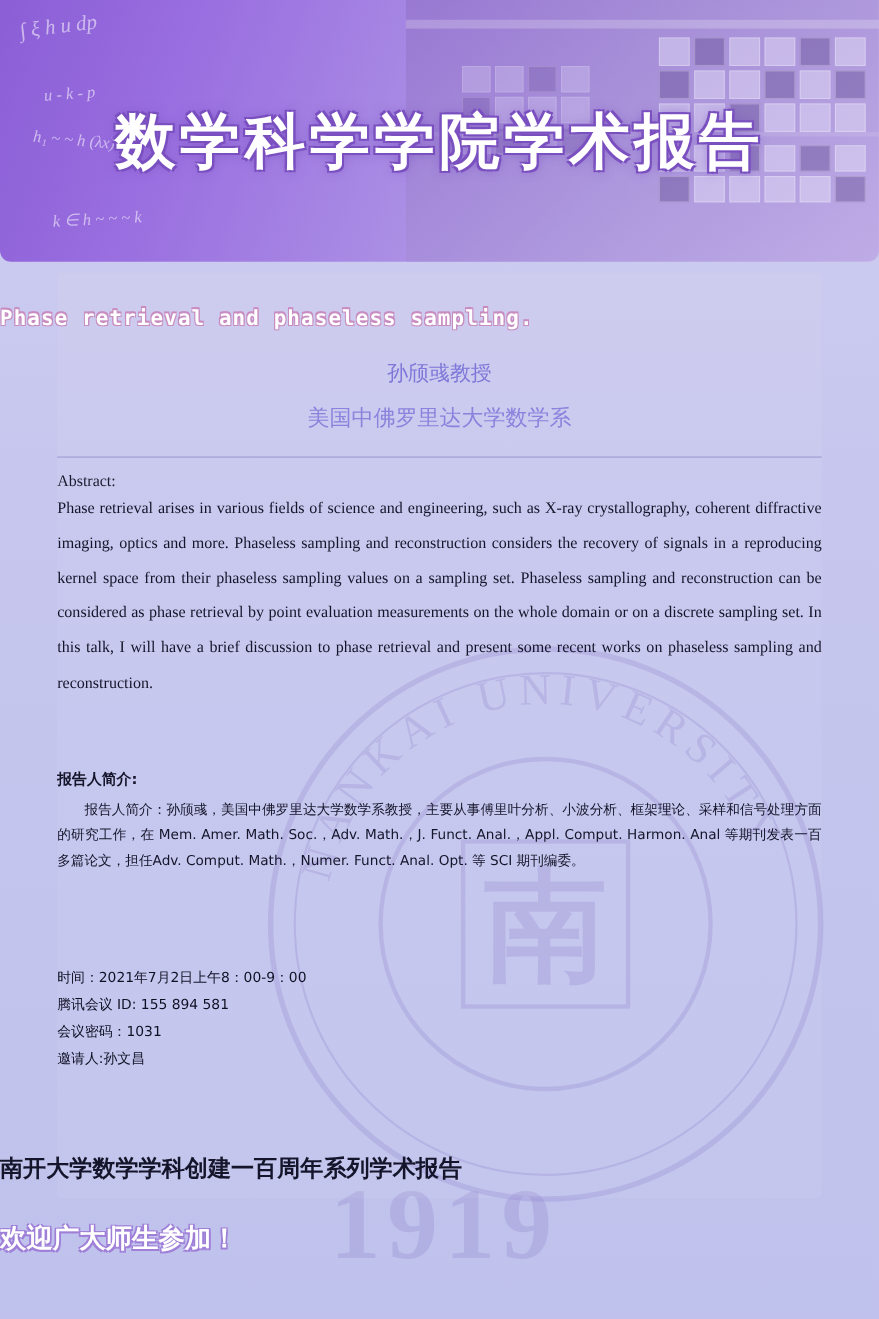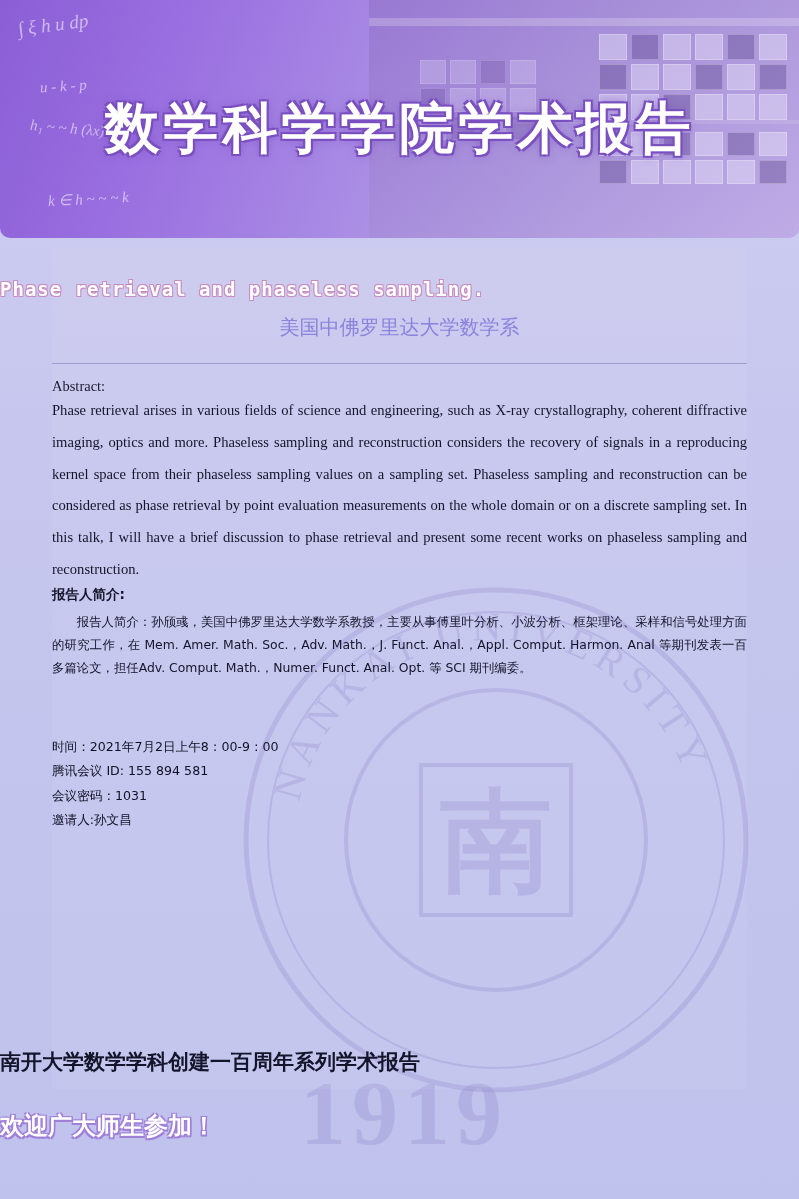--- a/index.html
+++ b/index.html
@@ -156,36 +156,37 @@
     font-weight: normal;
   }
   .abstract {
     font-family: "Liberation Serif", serif;
     font-size: 14.6px;
     line-height: 2.18;
     color: #14142a;
     text-align: justify;
   }
   .bio-head {
+    margin-top: 62px;
     font-family: "DejaVu Sans", sans-serif;
     font-weight: bold;
     font-size: 13.5px;
     color: #14142a;
   }
   .bio-body {
     margin-top: 7px;
     font-family: "DejaVu Sans", sans-serif;
     font-size: 12.4px;
     line-height: 1.85;
     color: #14142a;
     text-align: justify;
     text-indent: 2em;
   }
   .meta {
-    margin-top: 56px;
+    margin-top: 84px;
     font-family: "DejaVu Sans", sans-serif;
     font-size: 12.6px;
     line-height: 1.78;
     color: #101024;
   }
   .meta div { margin-bottom: 2px; }
 
   .series {
     position: absolute;
     left: 0;
@@ -305,20 +306,21 @@
     <path id="wmArc" d="M 60 280 A 200 200 0 0 1 460 280" fill="none"></path>
     <text font-family="Liberation Serif, serif" font-size="40" fill="#8f84cf" letter-spacing="7">
       <textPath href="#wmArc" startOffset="6%">NANKAI UNIVERSITY</textPath>
     </text>
   </svg>
   <div class="wm-year">1919</div>
 
   <div class="panel-edge"></div>
 
   <div class="talk-title">Phase retrieval and phaseless sampling.</div>
+  <div class="speaker">孙颀彧教授</div>
   <div class="affiliation">美国中佛罗里达大学数学系</div>
 
   <div class="body-wrap">
     <div class="label">Abstract:</div>
     <div class="abstract">Phase retrieval arises in various fields of science and engineering, such as X-ray crystallography, coherent diffractive imaging, optics and more. Phaseless sampling and reconstruction considers the recovery of signals in a reproducing kernel space from their phaseless sampling values on a sampling set.  Phaseless sampling and reconstruction can be considered as phase retrieval by point evaluation measurements on the whole domain or on a discrete sampling set. In this talk,  I will have a brief discussion to phase retrieval and present some recent works on  phaseless sampling and reconstruction.</div>
 
     <div class="bio-head">报告人简介:</div>
     <div class="bio-body">报告人简介：孙颀彧，美国中佛罗里达大学数学系教授，主要从事傅里叶分析、小波分析、框架理论、采样和信号处理方面的研究工作，在 Mem. Amer. Math. Soc.，Adv. Math.，J. Funct. Anal.，Appl. Comput. Harmon. Anal 等期刊发表一百多篇论文，担任Adv. Comput. Math.，Numer. Funct. Anal. Opt. 等 SCI 期刊编委。</div>
 
     <div class="meta">

